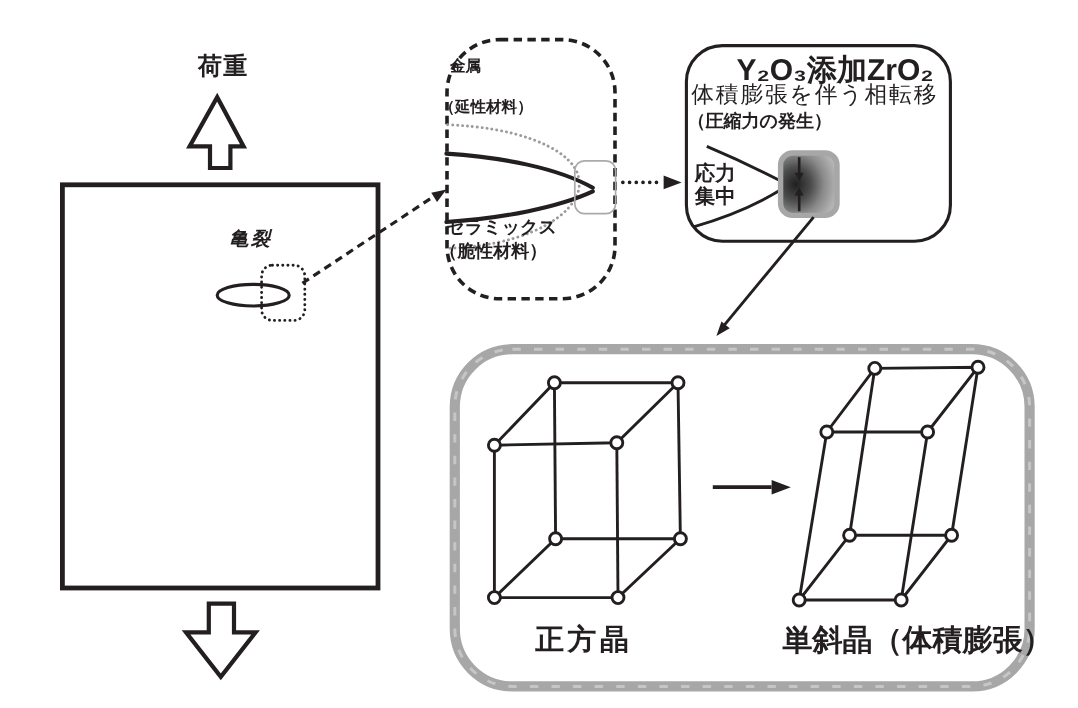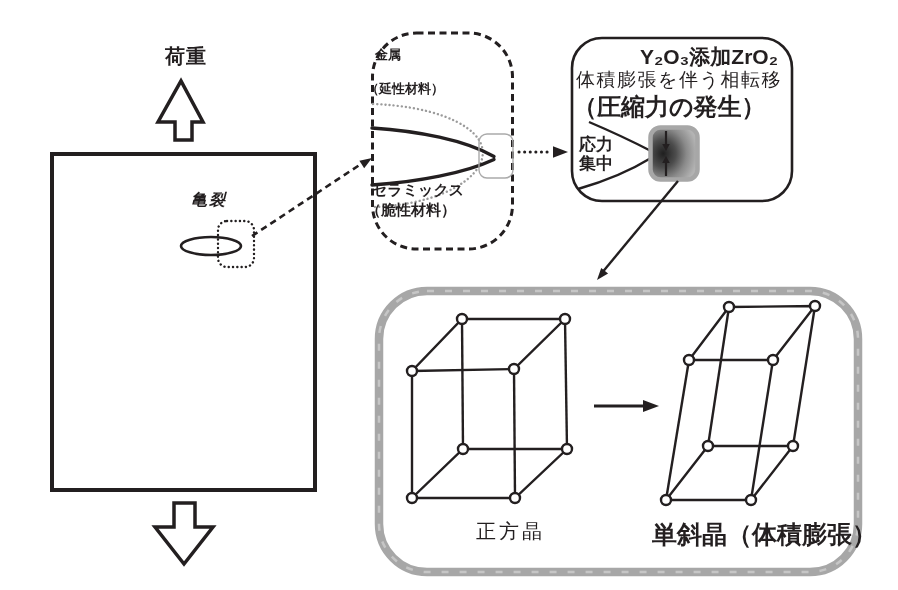--- a/index.html
+++ b/index.html
@@ -10,26 +10,26 @@
   #linework{position:absolute;left:0;top:0;z-index:2;pointer-events:none;}
   .txt{position:absolute;z-index:3;color:#231f20;white-space:nowrap;line-height:1.15;}
   .t-load{left:156px;top:45px;width:60px;text-align:center;font-size:20px;letter-spacing:1px;font-weight:bold;}
   .t-crack{left:191px;top:191px;font-size:16px;letter-spacing:2px;font-weight:bold;font-style:italic;}
   .t-metal{left:366px;top:44px;font-size:13px;font-weight:bold;line-height:22px;}
   .t-metal .l1{display:block;margin-left:9px;}
   .t-metal .l2{display:block;margin-top:12px;}
   .t-ceramics{left:366px;top:136px;font-size:15px;font-weight:bold;line-height:20px;}
   .t-ceramics .l1{display:block;margin-left:6px;margin-top:44px;}
   .t-ceramics .l2{display:block;}
-  .t-zr-title{left:572px;top:45px;width:206px;text-align:right;font-size:21px;font-weight:bold;}
+  .t-zr-title{left:572px;top:45px;width:206px;text-align:right;font-size:25px;font-weight:bold;}
   .t-zr-l2{left:576px;top:69px;font-size:19px;letter-spacing:1.5px;font-weight:normal;}
-  .t-zr-l3{left:573px;top:93px;font-size:24px;font-weight:bold;}
+  .t-zr-l3{left:573px;top:93px;font-size:15px;font-weight:bold;}
   .t-stress{left:579px;top:135px;font-size:17px;font-weight:bold;line-height:19px;}
   .t-stress span{display:block;}
-  .t-tetra{left:446px;top:520px;font-size:20px;letter-spacing:3px;font-weight:normal;margin-left:30px;}
+  .t-tetra{left:446px;top:520px;font-size:24px;letter-spacing:3px;font-weight:bold;}
   .t-mono{left:652px;top:520px;font-size:25px;font-weight:bold;}
 </style>
 </head>
 <body>
 
 <div id="canvas">
 
   <svg id="linework" width="898" height="590" viewBox="0 0 898 590">
     <defs>
       <radialGradient id="tipGrad" cx="0.27" cy="0.5" r="0.9">

